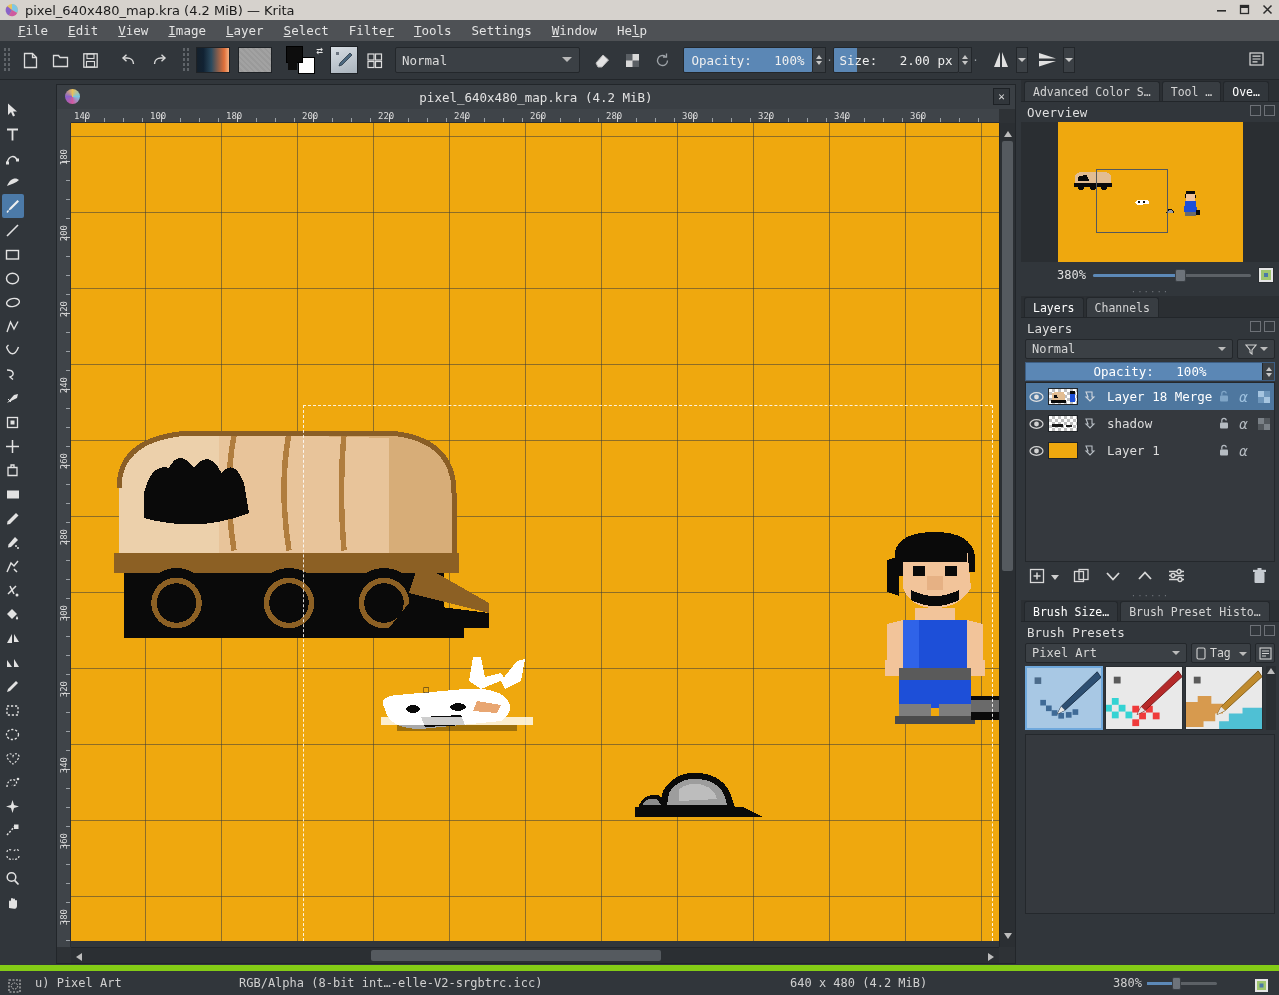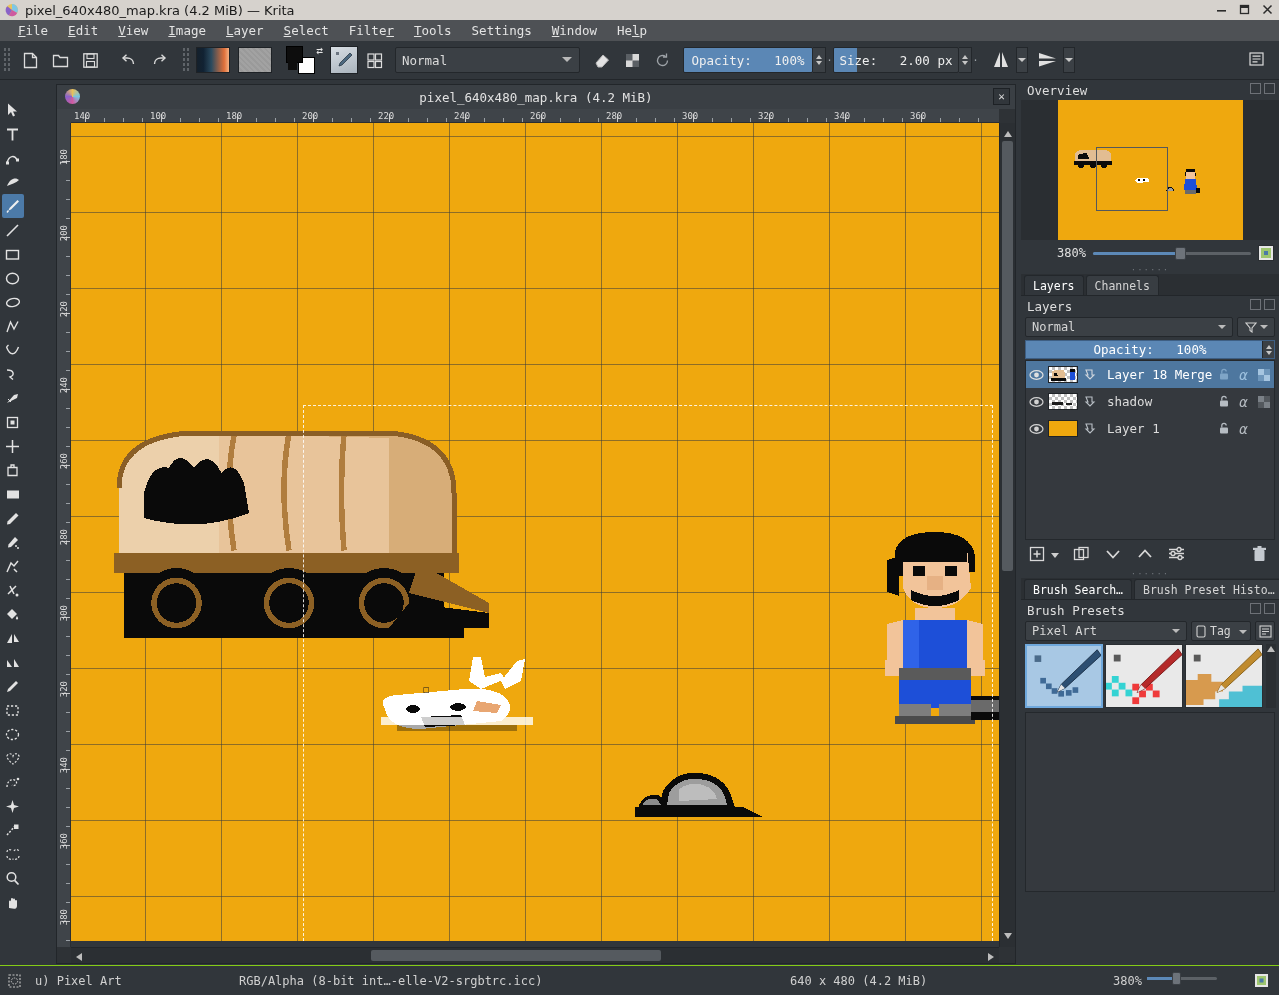--- a/index.html
+++ b/index.html
@@ -196,21 +196,21 @@
   .pcell{ width:78px;height:64px; border:1px solid #2a2e32; position:relative; overflow:hidden;}
   .pcell.sel{ border:2px solid #6fa8dc;}
   .plist{ margin:2px 4px 0; background:#35393e; border:1px solid #24282c; height:180px;}
   .srow{ position:absolute; left:4px; right:4px; bottom:8px; height:22px; display:flex; gap:4px;}
   .srch{ flex:1; background:#3b4045;border:1px solid #23272b;border-radius:2px;
      display:flex;align-items:center;padding:0 6px;font-size:12px;color:#8b9096;}
 
   
   .status{
     position:absolute; left:0; bottom:0; width:1279px; height:30px; background:#31363b;
-    border-top:1px solid #84cc16; display:flex; align-items:center; font-size:12px; color:#d0d0d0;
+    border-top:6px solid #84cc16; display:flex; align-items:center; font-size:12px; color:#d0d0d0;
   }
   .status .si{ position:absolute; }
   .status .zt{ position:absolute; right:62px; top:11px; width:70px; height:3px; background:#5c6166; border-radius:2px;}
   .status .zt .on{ position:absolute;left:0;top:0;bottom:0;width:38%;background:#5c89b8;}
   .status .zt .knob{ position:absolute;left:36%;top:-5px;width:9px;height:13px;background:#6d737a;
      border:1px solid #3b4045;border-radius:2px;}
 </style>
 </head>
 <body>
 
@@ -820,20 +820,31 @@
           </svg></div>
       <div style="position:absolute;right:4px;top:3px">
         <svg width="8" height="10" viewBox="0 0 8 10">
             <path d="M7 5 L1 1 L1 9z" fill="#bdbdbd"></path>
           </svg></div>
     </div>
   </div>
 
   <div class="rdock">
 
+    <div class="tabrow">
+      <div class="tab">
+        <span>Advanced Color S…</span>
+        </div>
+      <div class="tab">
+        <span>Tool …</span>
+        </div>
+      <div class="tab act">
+        <span>Ove…</span>
+        </div>
+    </div>
 
     <div class="dockhdr">
       <span>Overview</span>
       <span class="dbtns">
         <i></i>
         <i></i>
       </span>
     </div>
     <div class="ovbox">
       <div class="ovpaper">
@@ -1054,21 +1065,21 @@
             <rect x="2.5" y="4" width="10" height="11" rx="1" fill="#c5cad0"></rect>
             <rect x="1" y="1.8" width="13" height="2.2" fill="#c5cad0"></rect>
             <rect x="5.5" y="0" width="4" height="2" fill="#c5cad0"></rect>
           </svg>
       </span>
     </div>
     <div class="handle">······</div>
 
     <div class="tabrow">
       <div class="tab act">
-        <span>Brush Search…</span>
+        <span>Brush Size…</span>
         </div>
       <div class="tab">
         <span>Brush Preset Histo…</span>
         </div>
     </div>
 
     <div class="dockhdr">
       <span>Brush Presets</span>
       <span class="dbtns">
         <i></i>

